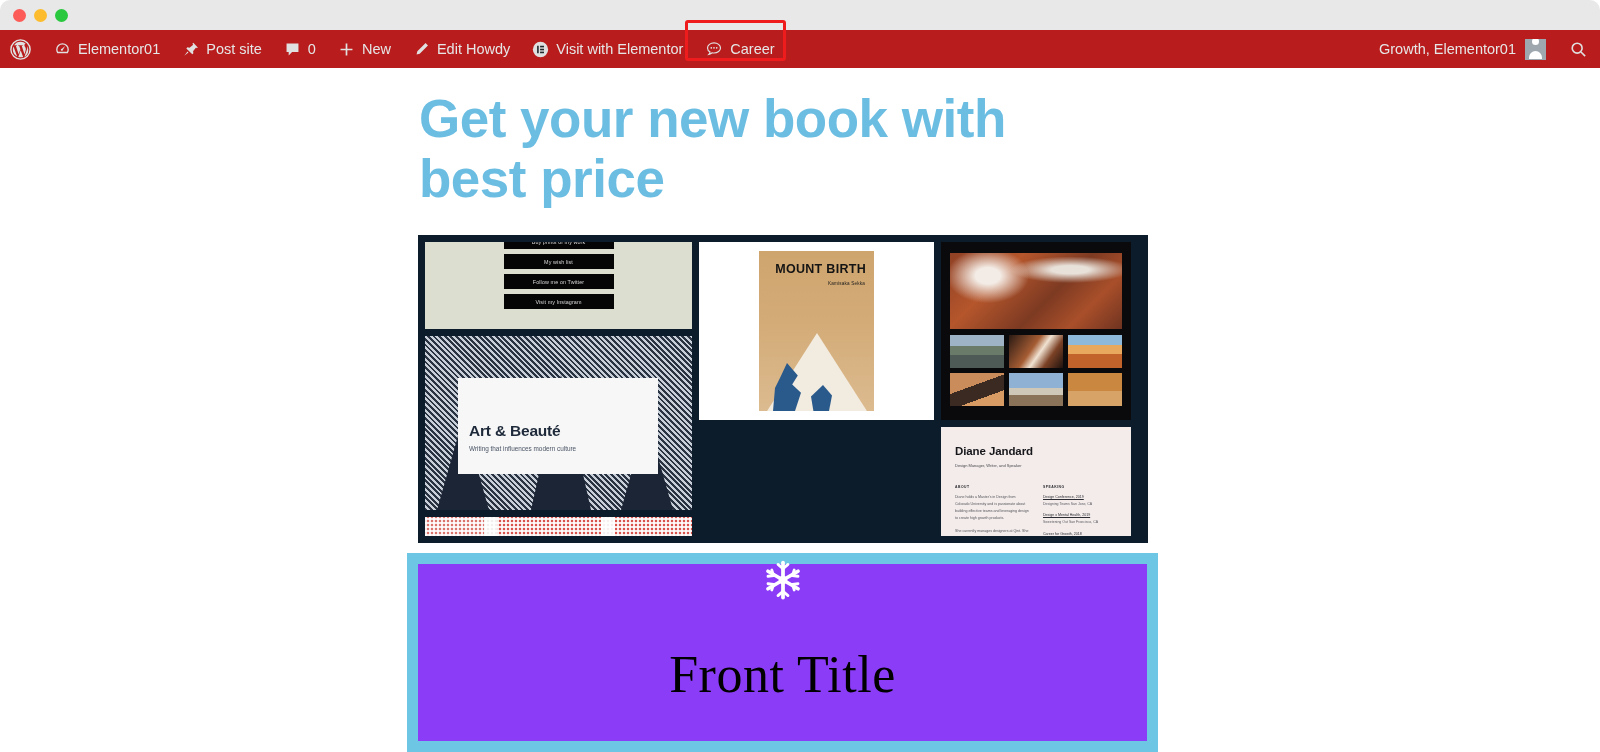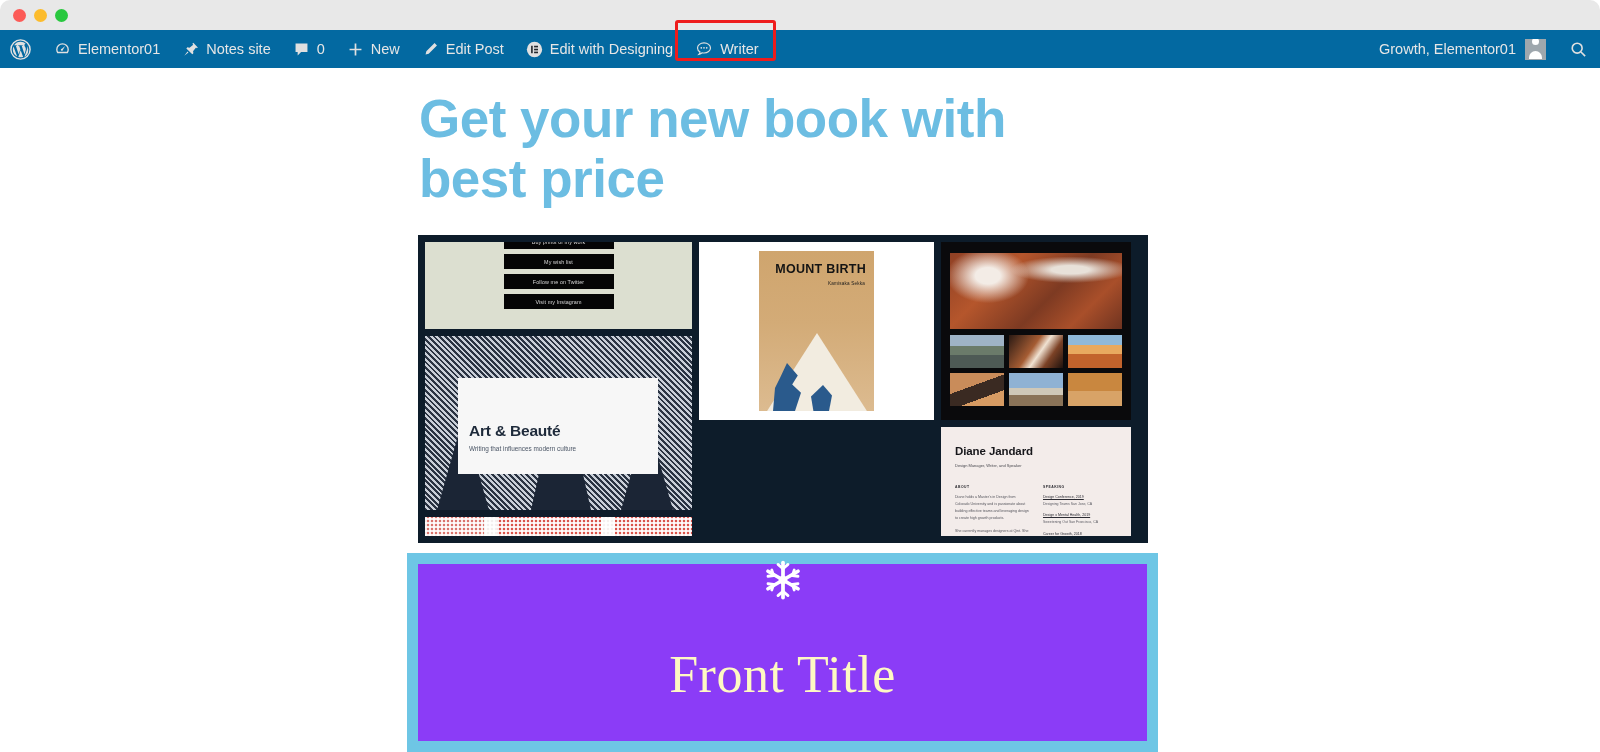--- a/index.html
+++ b/index.html
@@ -24,21 +24,21 @@
   .traffic-lights { display: flex; gap: 8px; align-items: center; }
   .tl { width: 13px; height: 13px; border-radius: 50%; display: block; }
   .tl.red    { background: #fc5b57; }
   .tl.yellow { background: #fcbc2d; }
   .tl.green  { background: #29c83f; }
 
   
   .admin-bar {
     position: absolute; top: 30px; left: 0;
     width: 1600px; height: 38px;
-    background: #0369a1;
+    background: #b91c1c;
     color: #e0e0e0;
     display: flex; align-items: flex-start;
     font-size: 14.5px;
   }
   .ab-left  { display: flex; align-items: stretch; }
   .ab-right { display: flex; align-items: stretch; margin-left: auto; }
 
   .ab-item {
     display: flex; align-items: center; gap: 7px;
     padding: 0 11px;
@@ -291,21 +291,21 @@
     padding: 11px;
   }
   .front-inner {
     width: 100%; height: 100%;
     background: #8b3cf7;
     display: flex; align-items: center; justify-content: center;
   }
   .front-title {
     font-family: "Liberation Serif", serif;
     font-size: 52px;
-    color: #fef9c3;
+    color: #000000;
     letter-spacing: 0.5px;
     position: relative;
     top: 22px;
   }
   .snowflake {
     position: absolute;
     left: 50%; top: 7px;
     transform: translateX(-50%);
     width: 40px; height: 40px;
     color: #ffffff;
@@ -344,21 +344,21 @@
       </span>
       <span class="lbl">Elementor01</span>
     </div>
 
     <div class="ab-item">
       <span class="ab-icon">
         <svg width="17" height="17" viewBox="0 0 20 20">
             <path d="M13.3 2.2l-1.1 1.1 1 1-4.4 3.5-1.5-.3c-.5-.1-1 .1-1.4.4l-.8.8 7 7 .8-.8c.4-.4.5-.9.4-1.4l-.3-1.5 3.5-4.4 1 1 1.1-1.1-5.3-5.3zM6.5 12.4l-3.8 4.9 4.9-3.8-1.1-1.1z" fill="#e0e0e0"></path>
           </svg>
       </span>
-      <span class="lbl">Notes site</span>
+      <span class="lbl">Post site</span>
     </div>
 
     <div class="ab-item">
       <span class="ab-icon">
         <svg width="17" height="17" viewBox="0 0 20 20">
             <path d="M3 3h14v10H9.5L5.5 17v-4H3V3z" fill="#e0e0e0"></path>
           </svg>
       </span>
       <span class="lbl">0</span>
     </div>
@@ -371,47 +371,47 @@
       </span>
       <span class="lbl">New</span>
     </div>
 
     <div class="ab-item">
       <span class="ab-icon">
         <svg width="17" height="17" viewBox="0 0 20 20">
             <path d="M14.8 2.4l2.8 2.8-9.7 9.7-3.7.9.9-3.7 9.7-9.7z" fill="#e0e0e0"></path>
           </svg>
       </span>
-      <span class="lbl">Edit Post</span>
+      <span class="lbl">Edit Howdy</span>
     </div>
 
     <div class="ab-item">
       <span class="ab-icon">
         <svg width="17" height="17" viewBox="0 0 20 20">
             <circle cx="10" cy="10" r="9" fill="#e0e0e0"></circle>
             <rect x="6" y="5.6" width="1.9" height="8.8" fill="#23282d"></rect>
             <rect x="9.5" y="5.6" width="4.6" height="1.9" fill="#23282d"></rect>
             <rect x="9.5" y="9.1" width="4.6" height="1.9" fill="#23282d"></rect>
             <rect x="9.5" y="12.5" width="4.6" height="1.9" fill="#23282d"></rect>
           </svg>
       </span>
-      <span class="lbl">Edit with Designing</span>
+      <span class="lbl">Visit with Elementor</span>
     </div>
 
     <div class="notes-wrap">
       <div class="ab-item">
         <span class="ab-icon">
           <svg width="18" height="18" viewBox="0 0 20 20">
             <path d="M10 3.2c-4 0-7.2 2.5-7.2 5.6 0 1.8 1.1 3.4 2.8 4.4-.1.9-.6 2-1.3 2.8 1.4-.3 2.8-1 3.7-1.8.6.1 1.3.2 2 .2 4 0 7.2-2.5 7.2-5.6S14 3.2 10 3.2z" fill="none" stroke="#e0e0e0" stroke-width="1.3"></path>
             <circle cx="7" cy="8.7" r="0.95" fill="#e0e0e0"></circle>
             <circle cx="10" cy="8.7" r="0.95" fill="#e0e0e0"></circle>
             <circle cx="13" cy="8.7" r="0.95" fill="#e0e0e0"></circle>
           </svg>
         </span>
-        <span class="lbl">Writer</span>
+        <span class="lbl">Career</span>
       </div>
       <div class="notes-highlight"></div>
     </div>
   </div>
 
   <div class="ab-right">
     <div class="howdy">
       <span>Growth, Elementor01</span>
       <span class="avatar">
         <span class="avatar-inner">

